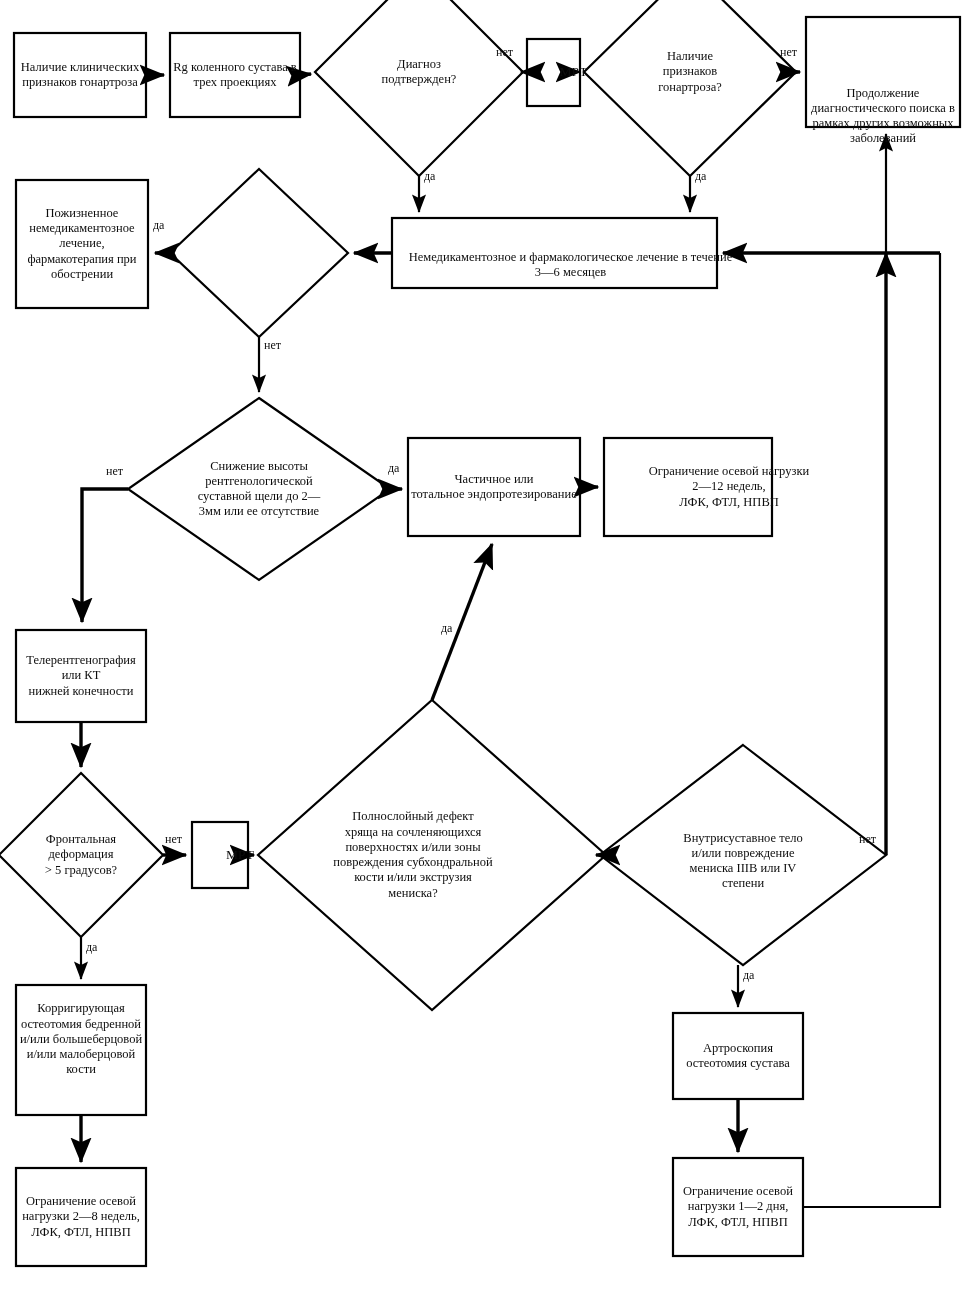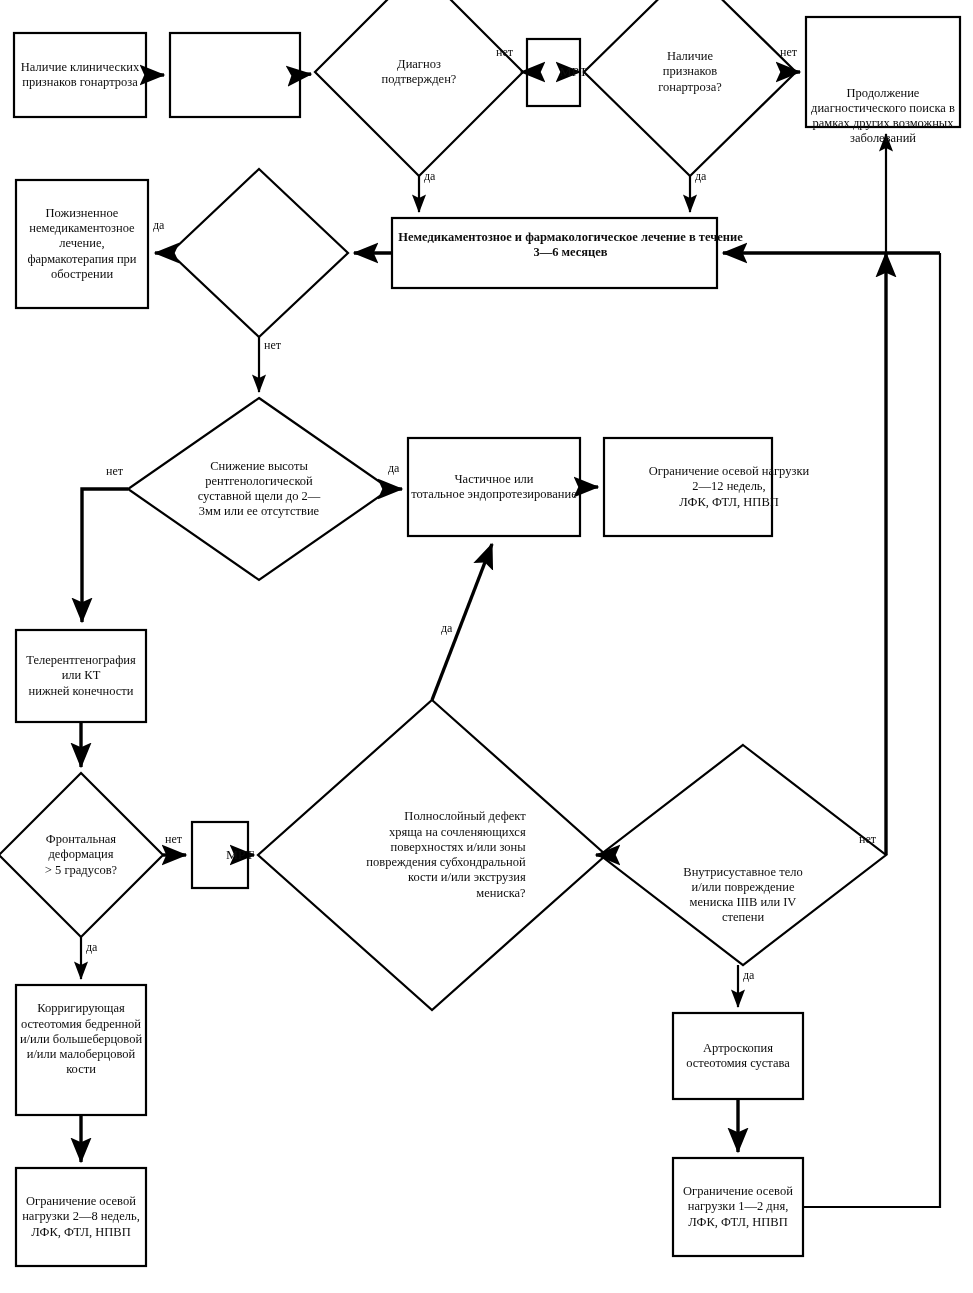--- a/index.html
+++ b/index.html
@@ -157,32 +157,34 @@
 
     <path class="flow-line" d="M940,253 L723,253" marker-end="url(#arrowHeavy)"></path>
 
     <path class="flow-line-thin" d="M803,1207 L940,1207 L940,253"></path>
 
     <line class="flow-line-thin" x1="886" y1="253" x2="886" y2="134" marker-end="url(#arrowThin)"></line>
   </svg>
 
   <div class="node-label box-label" style="left:16px; top:35px; width:128px; height:80px;">Наличие клинических
 признаков гонартроза</div>
+  <div class="node-label box-label" style="left:172px; top:35px; width:126px; height:80px;">Rg коленного сустава в
+трех проекциях</div>
   <div class="node-label diamond-label" style="left:349px; top:40px; width:140px; height:64px;">Диагноз
 подтвержден?</div>
   <div class="node-label small-box-label" style="left:528px; top:41px; width:51px; height:63px;">МРТ</div>
   <div class="node-label diamond-label" style="left:624px; top:31px; width:132px; height:82px;">Наличие
 признаков
 гонартроза?</div>
   <div class="node-label box-label" style="left:808px; top:19px; width:150px; height:106px;margin-top:44px;">Продолжение
 диагностического поиска в
 рамках других возможных
 заболеваний</div>
 
-  <div class="node-label box-label" style="left:394px; top:212px; width:353px; height:66px;font-weight:bold;">Немедикаментозное и фармакологическое лечение в течение
+  <div class="node-label box-label" style="left:394px; top:232px; width:353px; height:66px;">Немедикаментозное и фармакологическое лечение в течение
 3—6 месяцев</div>
   <div class="node-label box-label" style="left:18px; top:182px; width:128px; height:124px;">Пожизненное
 немедикаментозное
 лечение,
 фармакотерапия при
 обострении</div>
 
   <div class="node-label diamond-label" style="left:180px; top:440px; width:158px; height:98px;">Снижение высоты
 рентгенологической
 суставной щели до 2—
@@ -193,27 +195,27 @@
 2—12 недель,
 ЛФК, ФТЛ, НПВП</div>
 
   <div class="node-label box-label" style="left:18px; top:632px; width:126px; height:88px;">Телерентгенография
 или КТ
 нижней конечности</div>
   <div class="node-label diamond-label" style="left:15px; top:812px; width:132px; height:86px;">Фронтальная
 деформация
 &gt; 5 градусов?</div>
   <div class="node-label small-box-label" style="left:193px; top:824px; width:54px; height:62px;">МРТ</div>
-  <div class="node-label diamond-label" style="left:341px; top:780px; width:210px; height:150px;text-align:right;">Полнослойный дефект
+  <div class="node-label diamond-label" style="left:308px; top:780px; width:210px; height:150px;">Полнослойный дефект
 хряща на сочленяющихся
 поверхностях и/или зоны
 повреждения субхондральной
 кости и/или экструзия
 мениска?</div>
-  <div class="node-label diamond-label" style="left:657px; top:835px; width:172px; height:120px;">Внутрисуставное тело
+  <div class="node-label diamond-label" style="left:657px; top:801px; width:172px; height:120px;">Внутрисуставное тело
 и/или повреждение
 мениска IIIВ или IV
 степени</div>
 
   <div class="node-label box-label" style="left:18px; top:987px; width:126px; height:105px;">Корригирующая
 остеотомия бедренной
 и/или большеберцовой
 и/или малоберцовой
 кости</div>
   <div class="node-label box-label" style="left:18px; top:1170px; width:126px; height:94px;">Ограничение осевой

